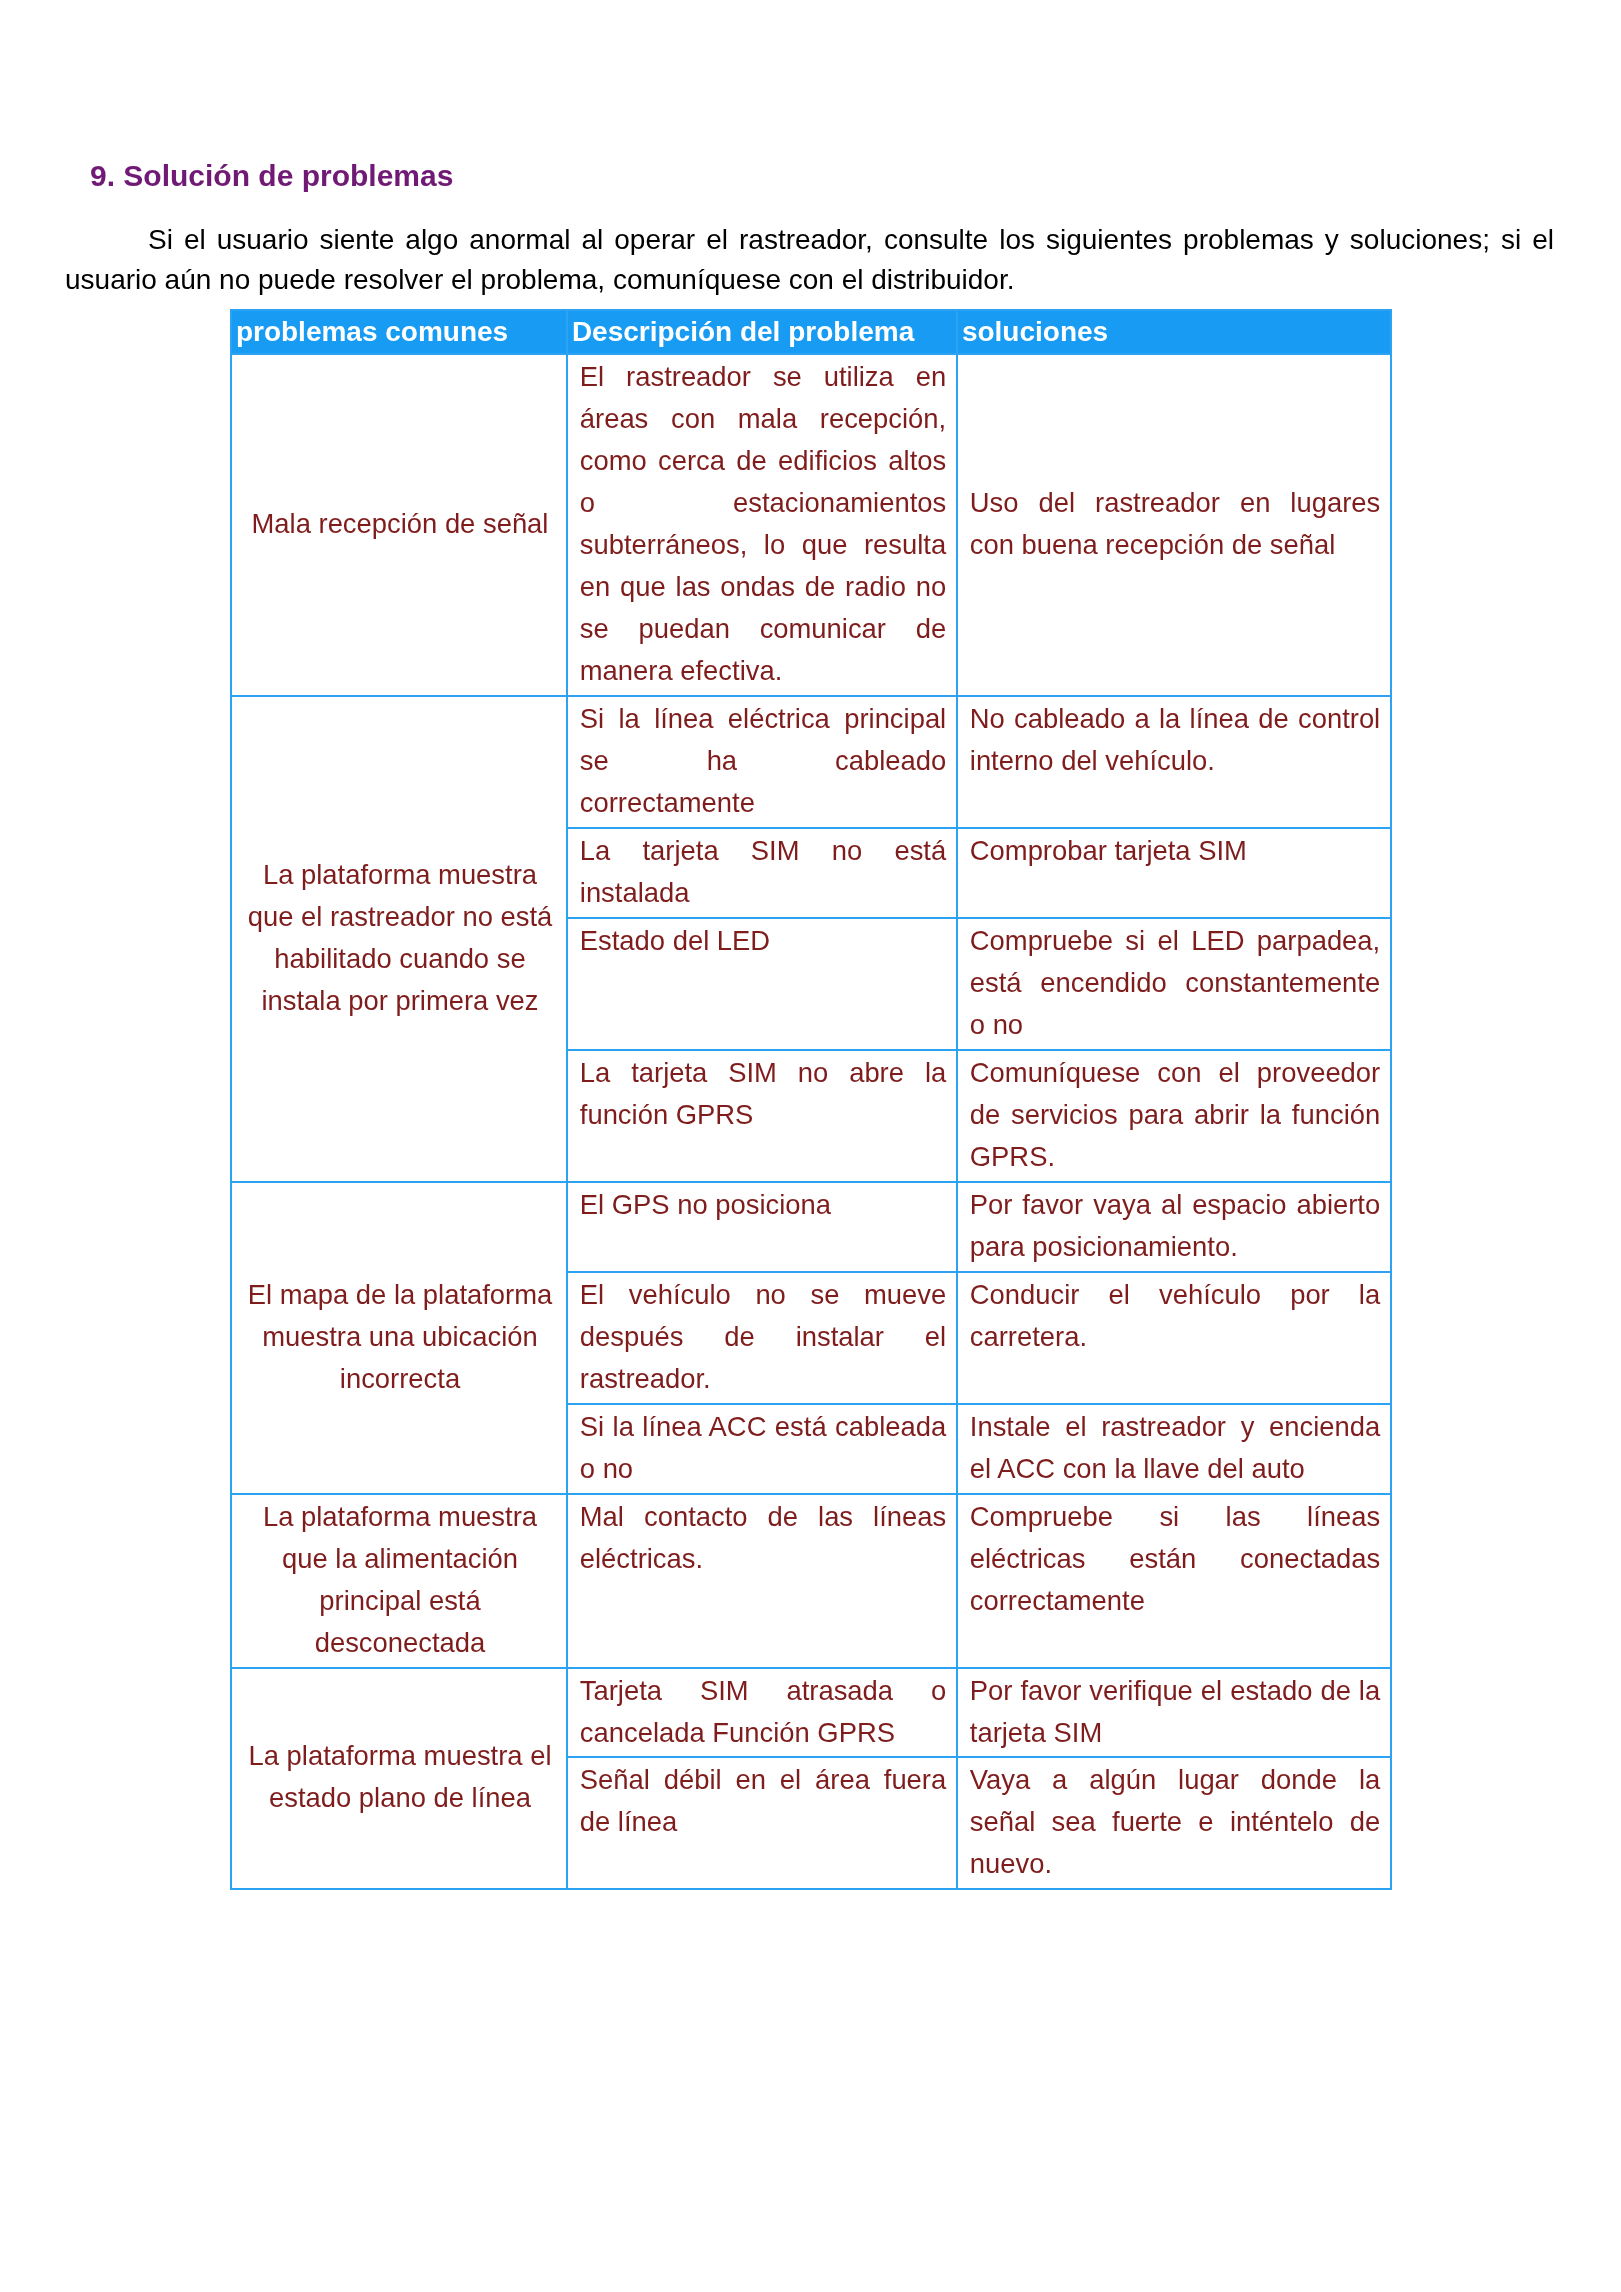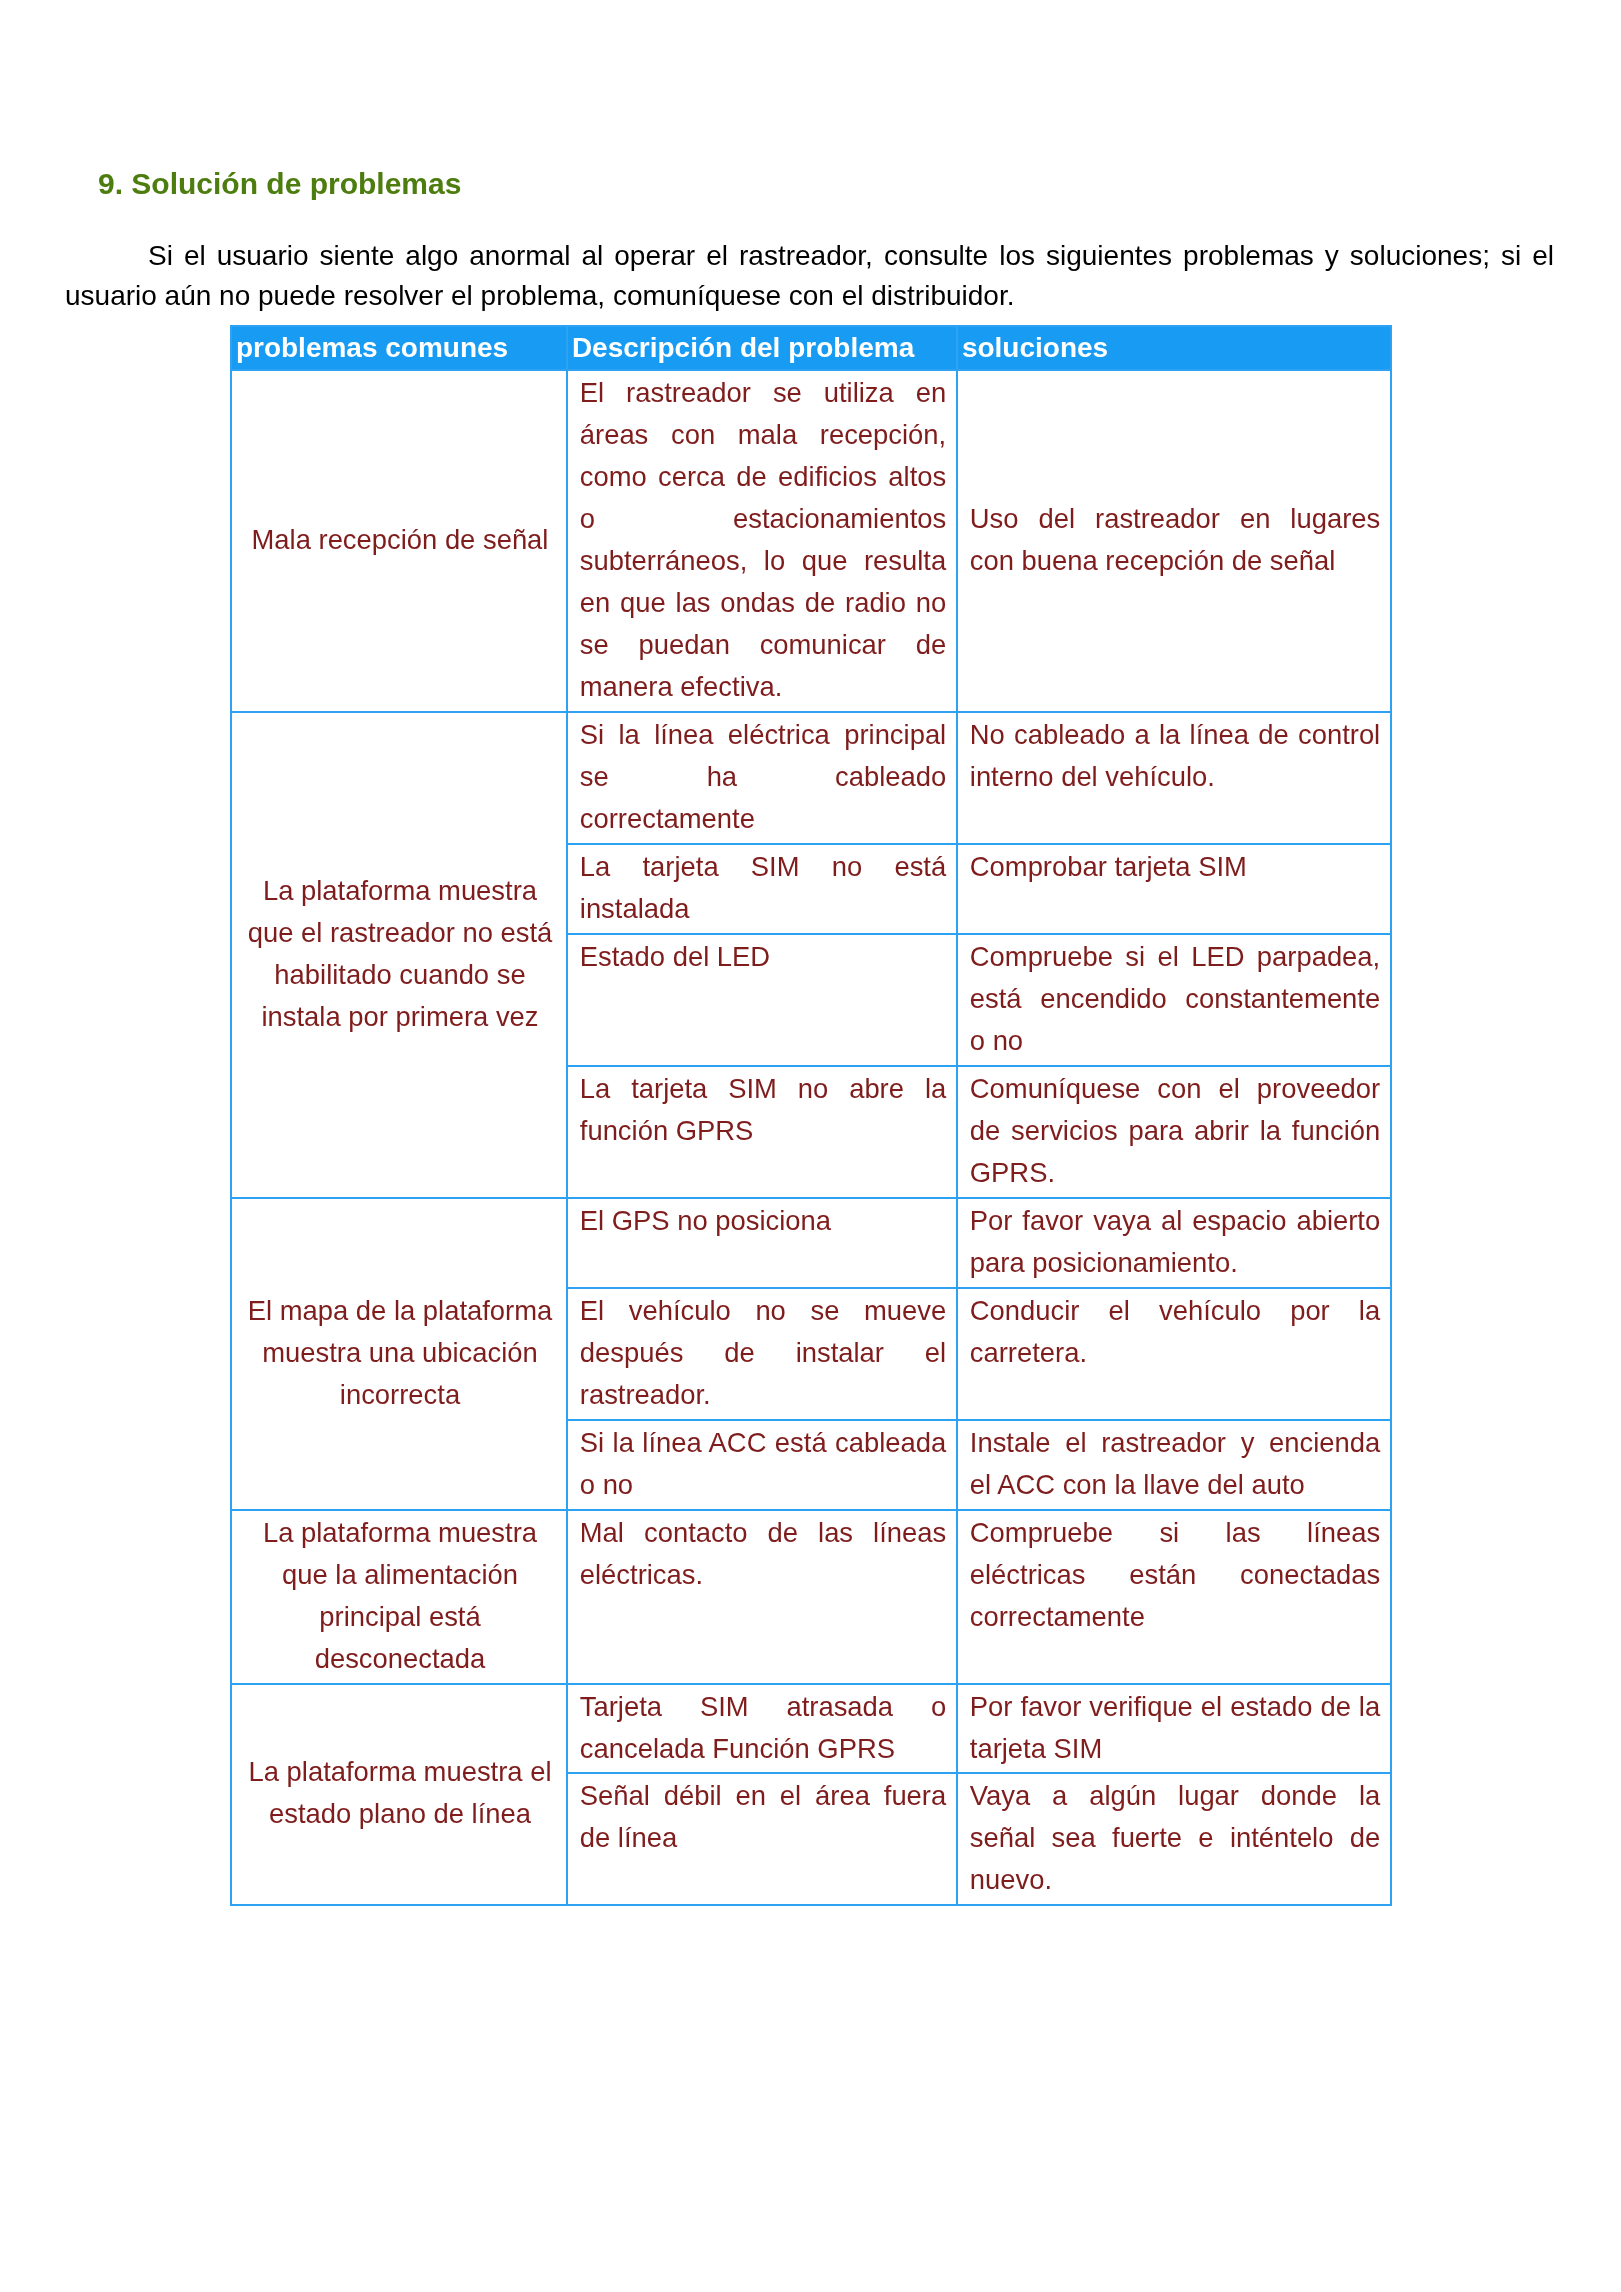--- a/index.html
+++ b/index.html
@@ -10,26 +10,26 @@
   .page {
     position: relative;
     width: 1621px;
     height: 2293px;
     background: #ffffff;
     overflow: hidden;
     font-family: "Liberation Sans", "DejaVu Sans", sans-serif;
     color: #000000;
   }
   .heading {
-    margin: 16px;
+    margin: 8px;
     padding: 147px 67px 15.7px 82px;
     font-size: 30px;
     line-height: 41px;
     font-weight: bold;
-    color: #4d7c0f;
+    color: #701a75;
   }
   .para {
     margin: 0 67px 0 65px;
     font-size: 28px;
     line-height: 40px;
     text-align: justify;
     color: #000000;
   }
   .para.indent-small { text-indent: 43px; }
   .para.indent-large { text-indent: 83px; }

